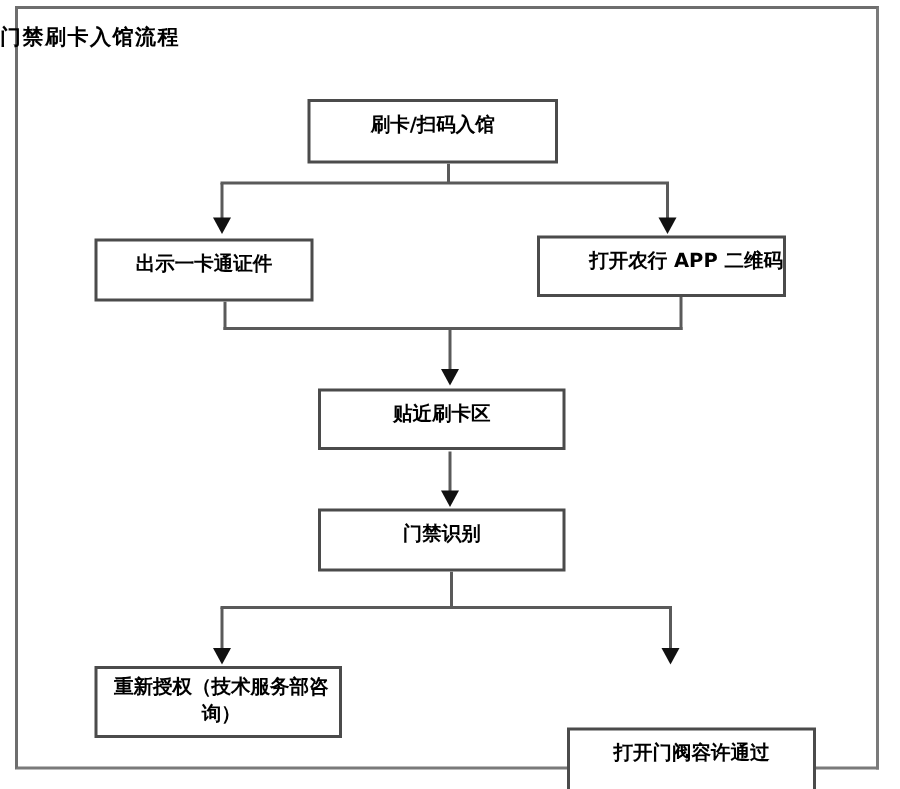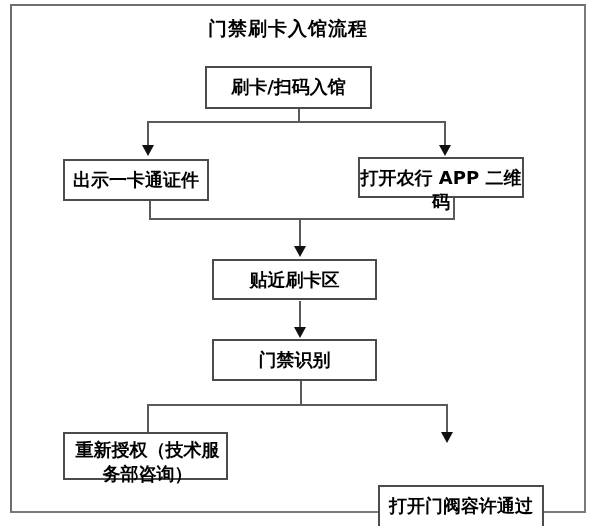--- a/index.html
+++ b/index.html
@@ -20,53 +20,53 @@
     width: 576px; height: 509px;
     border: 2px solid #7a7a7a;
     border-top-color: #6e6e6e;
     border-left-color: #6e6e6e;
     background: #ffffff;
   }
   .flow-title {
     position: absolute;
     left: 0; top: 16px;
     width: 576px;
-    text-align: center;
-    font-size: 19px;
+    text-align: left;
+    font-size: 14px;
     font-weight: bold;
     color: #000000;
     letter-spacing: 1px;
   }
   .connectors {
     position: absolute;
     left: 0; top: 0;
     width: 600px; height: 526px;
     pointer-events: none;
   }
   .node {
     position: absolute;
     border: 2px solid #4b4b4b;
     background: #ffffff;
     display: flex;
     justify-content: center;
     align-items: flex-start;
     text-align: center;
-    font-size: 18px;
+    font-size: 13px;
     font-weight: bold;
     color: #000000;
     line-height: 1.35;
     padding-top: 7px;
   }
   
   .node-start      { left: 205px; top:  66px; width: 167px; height: 43px; }
   .node-left2      { left:  63px; top: 159px; width: 146px; height: 42px; }
   .node-right2     { left: 358px; top: 157px; width: 166px; height: 41px; justify-content: flex-end; }
   .node-approach   { left: 212px; top: 259px; width: 165px; height: 41px; }
   .node-recognize  { left: 212px; top: 339px; width: 165px; height: 42px; }
-  .node-reauth     { left:  63px; top: 432px; width: 165px; height: 48px; padding-top: 4px; padding-left: 10px; padding-right: 6px; }
+  .node-reauth     { left:  63px; top: 444px; width: 165px; height: 48px; padding-top: 4px; padding-left: 10px; padding-right: 6px; }
   .node-pass       { left: 378px; top: 447px; width: 166px; height: 47px; margin-top: 38px; }
 </style>
 </head>
 <body>
 
 <div class="canvas">
   <div class="outer-border"></div>
 
   <div class="flow-title">门禁刷卡入馆流程</div>
 

